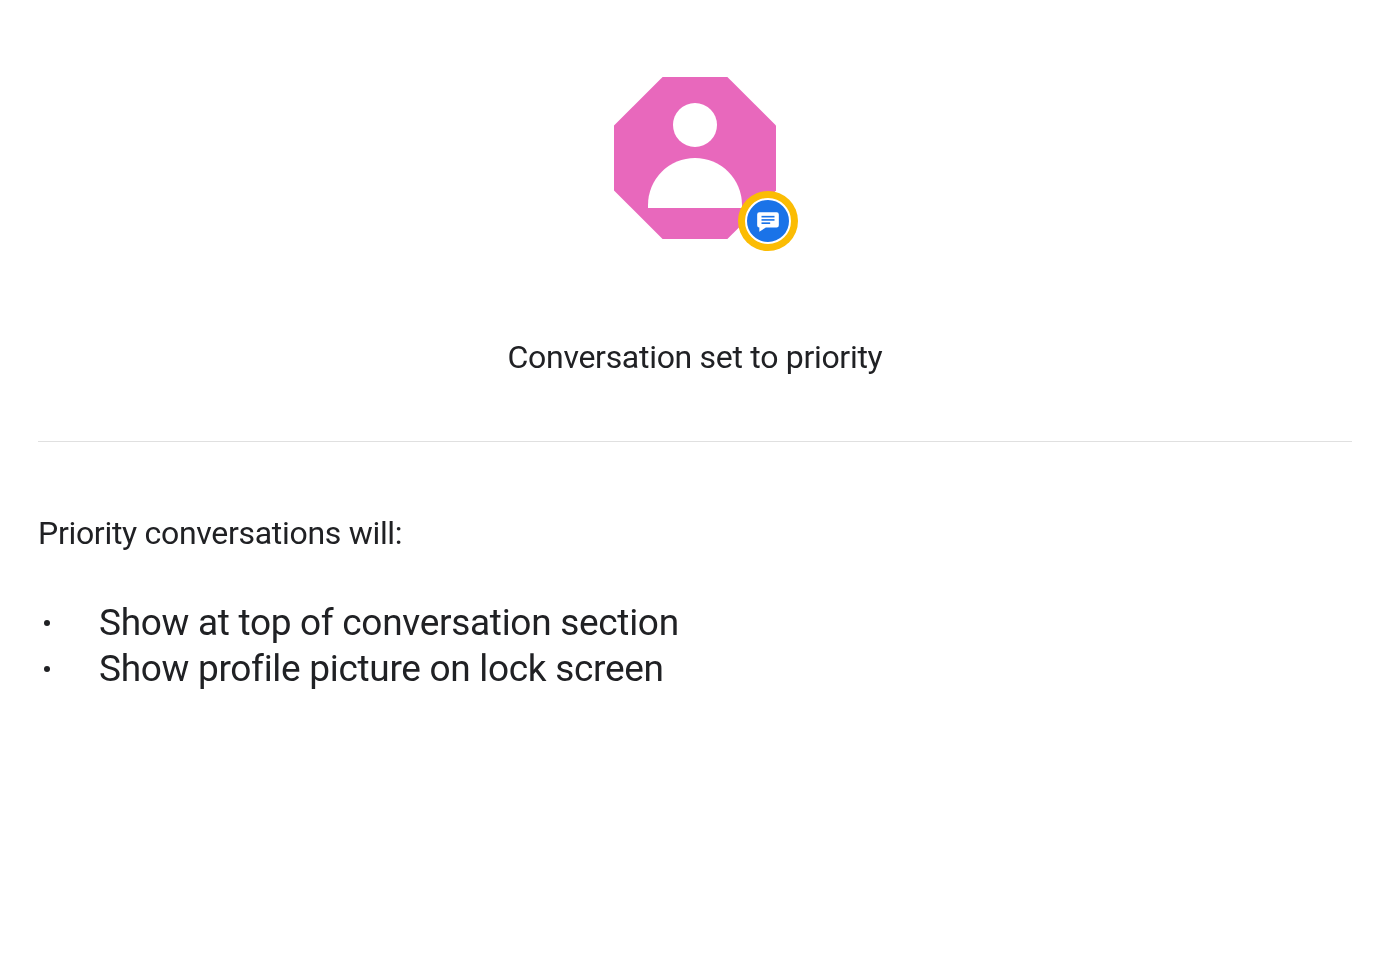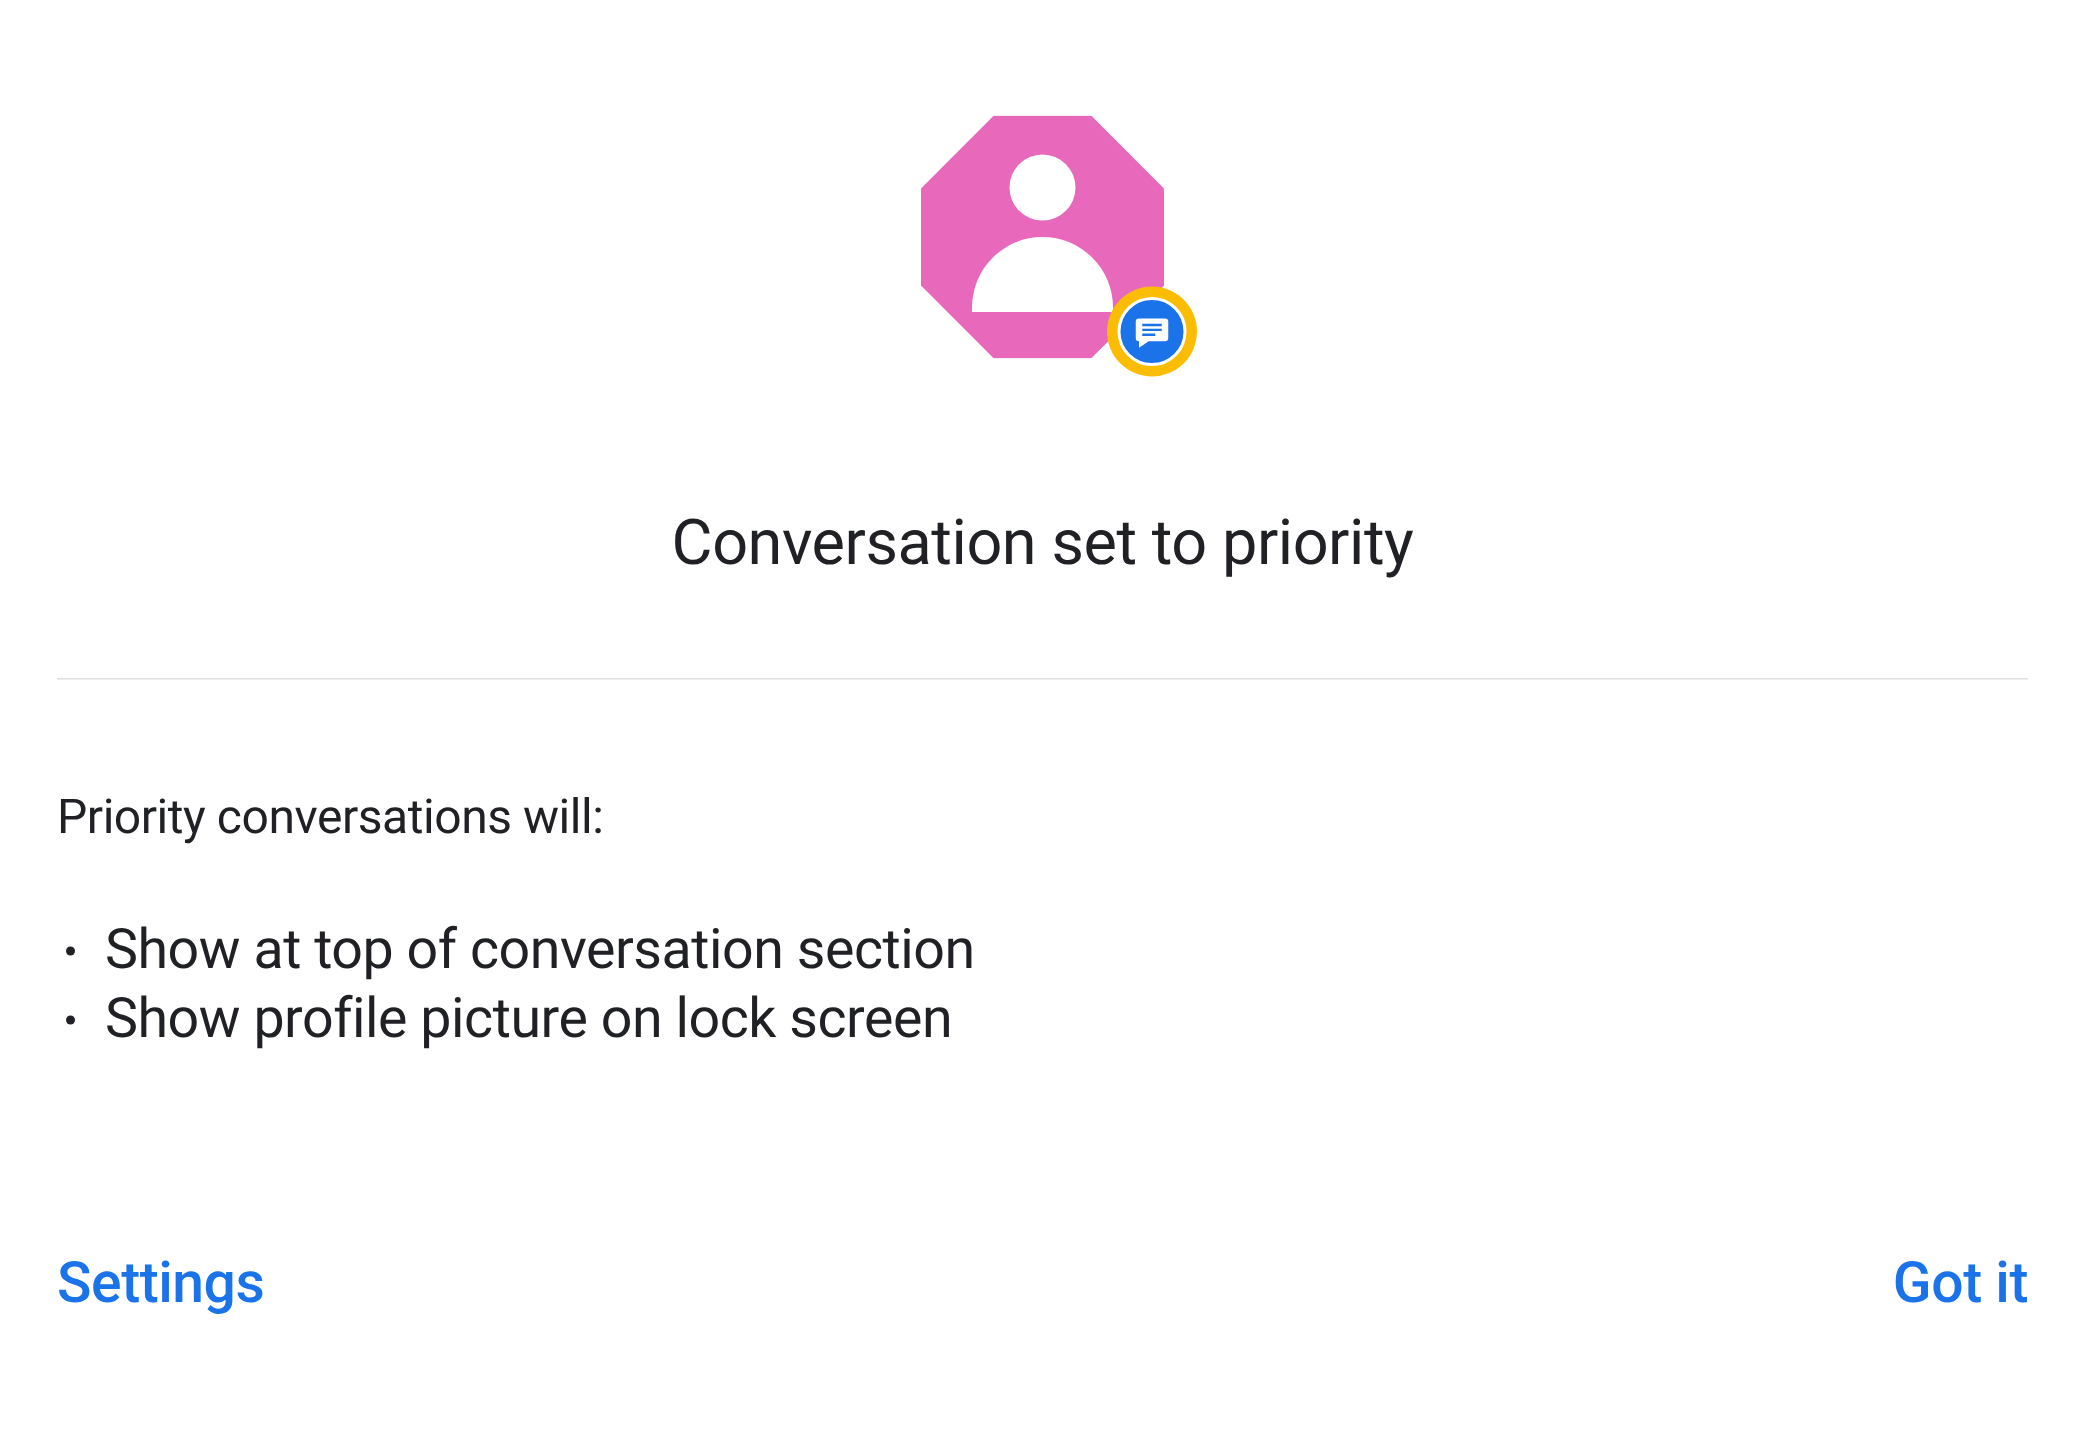--- a/index.html
+++ b/index.html
@@ -88,21 +88,21 @@
       display: flex;
       align-items: center;
       justify-content: center;
       border: 2px solid #ffffff;
     }
     .message-icon {
       width: 26px;
       height: 26px;
     }
     .title {
-      font-size: 42px;
+      font-size: 32px;
       font-weight: 400;
       color: #202124;
       text-align: center;
       letter-spacing: -0.3px;
     }
     .divider {
       height: 1px;
       background: #e0e0e0;
       margin: 5px 38px 0 38px;
     }
@@ -122,20 +122,21 @@
       padding: 0;
     }
     .bullet-item {
       font-size: 37px;
       font-weight: 400;
       color: #202124;
       line-height: 1.25;
       display: flex;
       align-items: center;
       letter-spacing: -0.3px;
+      gap: 29px;
     }
     .bullet-dot {
       display: inline-block;
       width: 6px;
       height: 6px;
       background: #202124;
       border-radius: 50%;
       margin-right: 20px;
       margin-left: 6px;
       flex-shrink: 0;
@@ -192,17 +193,13 @@
         <span class="bullet-dot"></span>
         <span>Show at top of conversation section</span>
       </li>
       <li class="bullet-item">
         <span class="bullet-dot"></span>
         <span>Show profile picture on lock screen</span>
       </li>
     </ul>
   </div>
 
-  <div class="footer">
-    <button class="footer-button">Settings</button>
-    <button class="footer-button">Got it</button>
-  </div>
 </div>
 
 </body></html>

